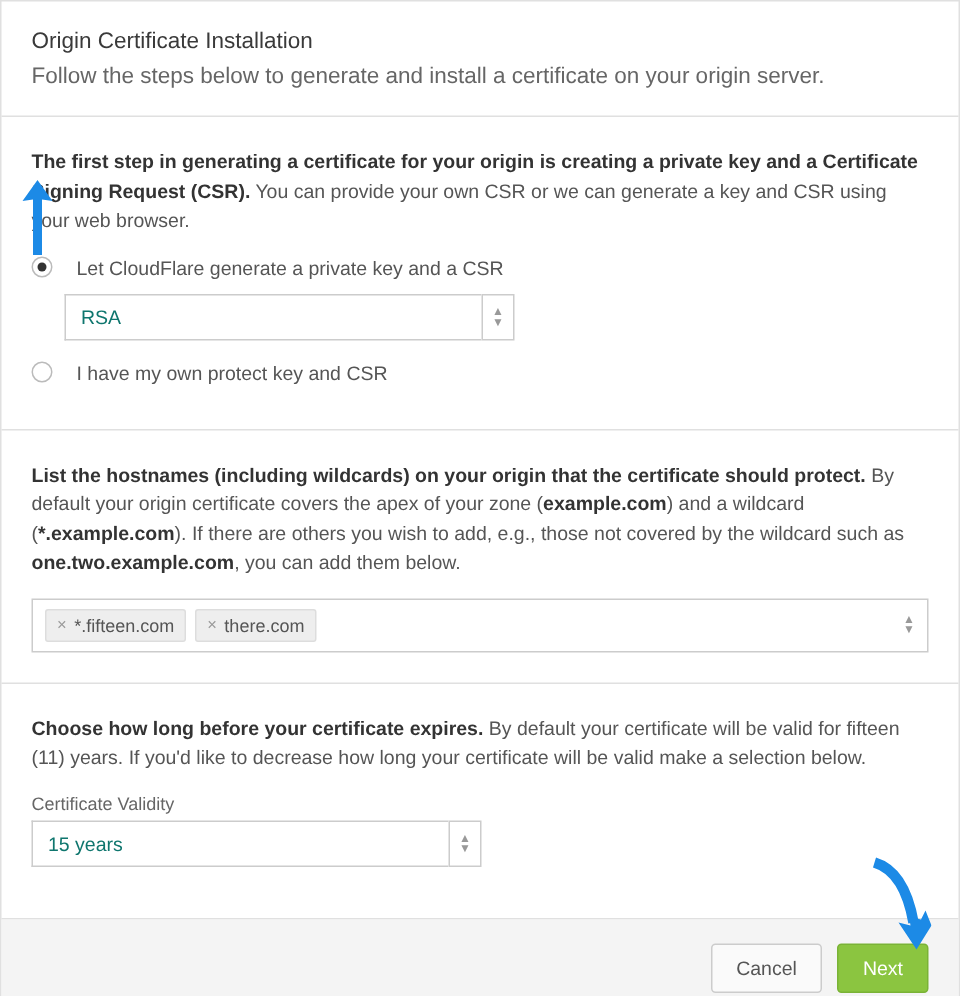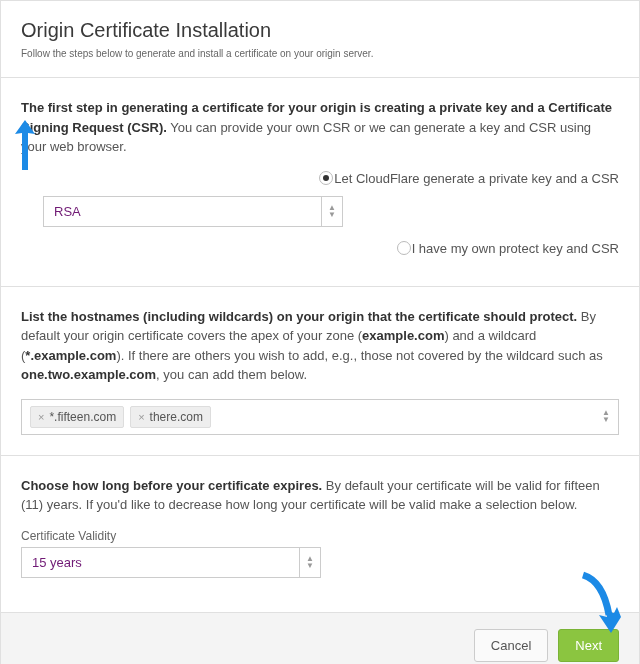--- a/index.html
+++ b/index.html
@@ -12,27 +12,27 @@
 }
 .modal {
   border: 1px solid #e0e0e0;
   background: #fff;
 }
 .header {
   padding: 18px 20px;
   border-bottom: 1px solid #e0e0e0;
 }
 .header h1 {
-  font-size: 20px;
+  font-size: 15px;
   font-weight: 400;
   color: #3a3a3a;
   margin-bottom: 6px;
 }
 .header p {
-  font-size: 10px;
+  font-size: 15px;
   color: #666;
 }
 .section {
   padding: 20px;
   border-bottom: 1px solid #e0e0e0;
   position: relative;
 }
 .section-text {
   font-size: 13px;
   line-height: 1.5;
@@ -40,22 +40,21 @@
   margin-bottom: 14px;
 }
 .section-text strong {
   color: #333;
   font-weight: 700;
 }
 .radio-row {
   display: flex;
   align-items: center;
   margin-bottom: 10px;
-  gap: 1px;
-  justify-content: flex-end;
+  gap: 16px;
 }
 .radio {
   width: 14px;
   height: 14px;
   border: 1px solid #bbb;
   border-radius: 50%;
   background: #fff;
   cursor: pointer;
   display: inline-flex;
   align-items: center;
@@ -86,21 +85,21 @@
   align-items: stretch;
   width: 300px;
   margin-bottom: 14px;
 }
 .select-input {
   flex: 1;
   border: 1px solid #ccc;
   border-right: none;
   padding: 7px 10px;
   font-size: 13px;
-  color: #701a75;
+  color: #0f766e;
   background: #fff;
 }
 .select-handle {
   width: 22px;
   border: 1px solid #ccc;
   background: #fff;
   display: flex;
   align-items: center;
   justify-content: center;
   cursor: pointer;

